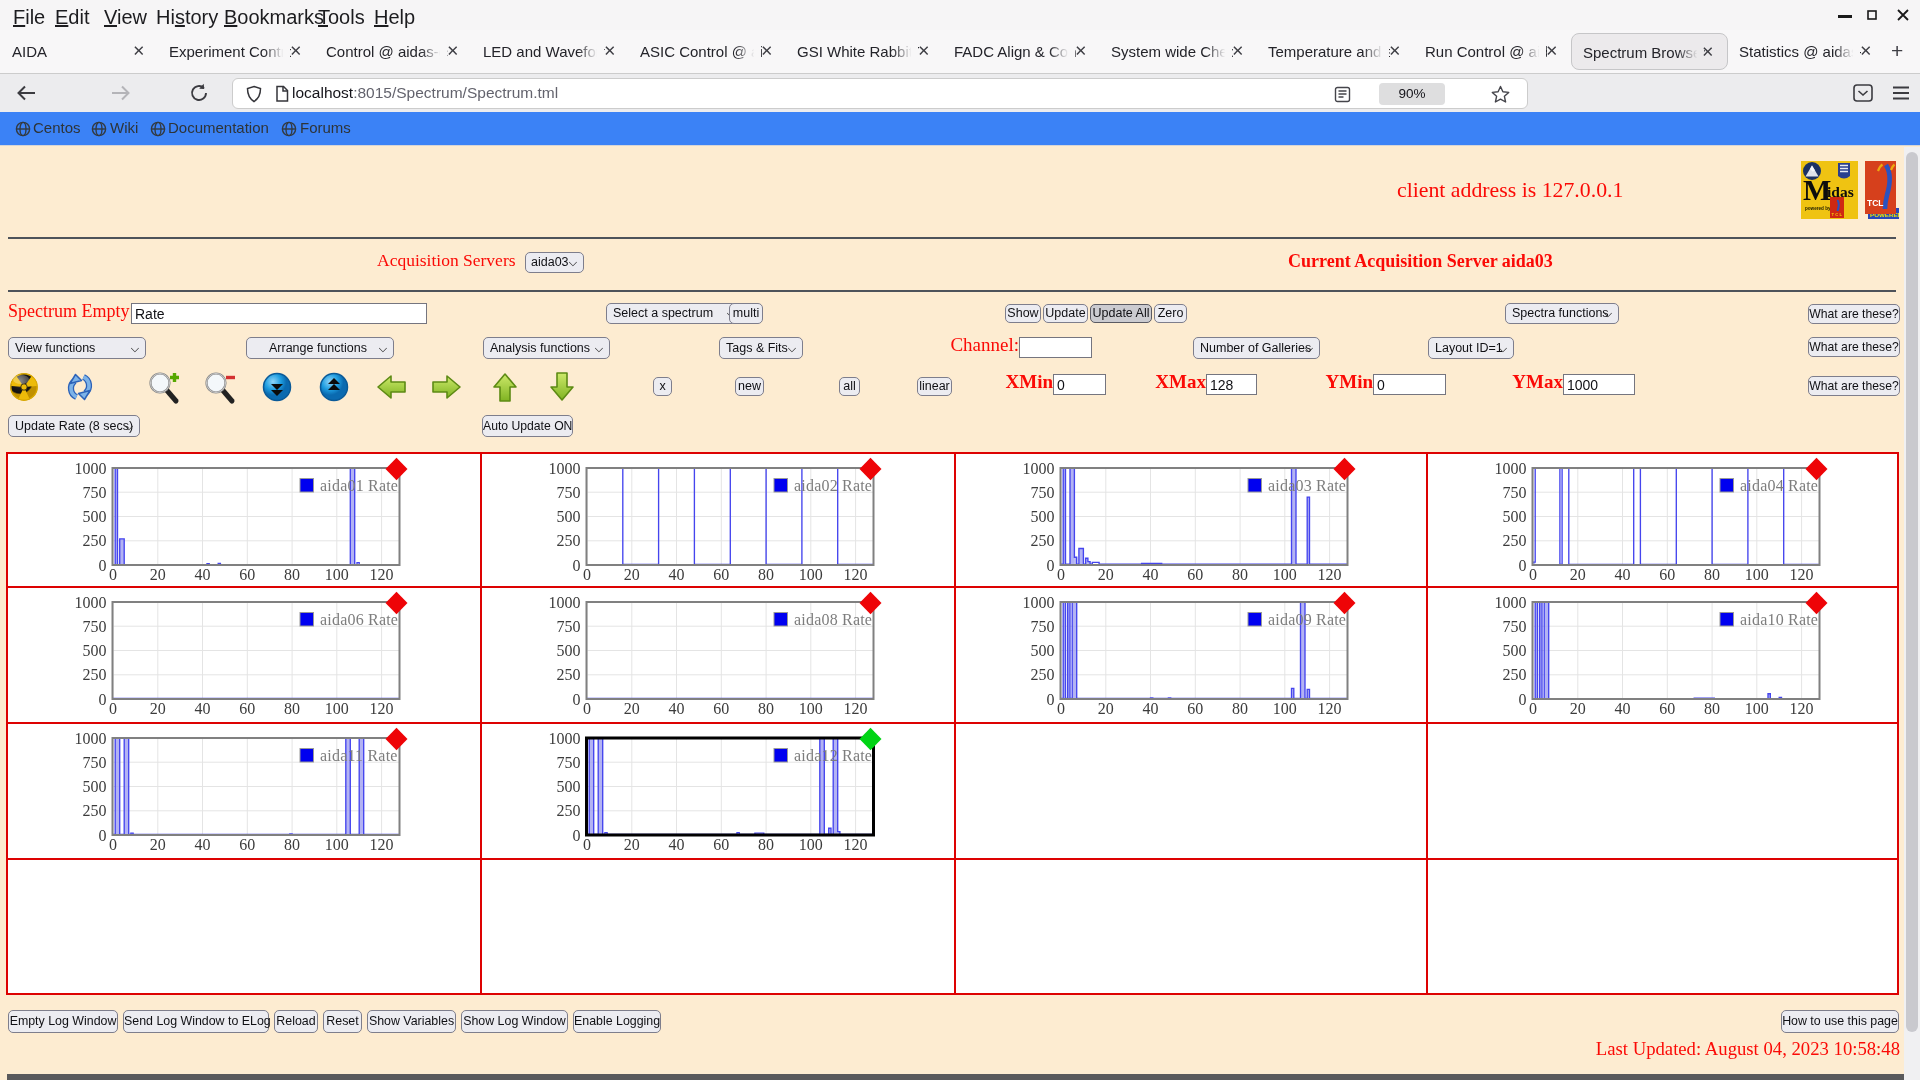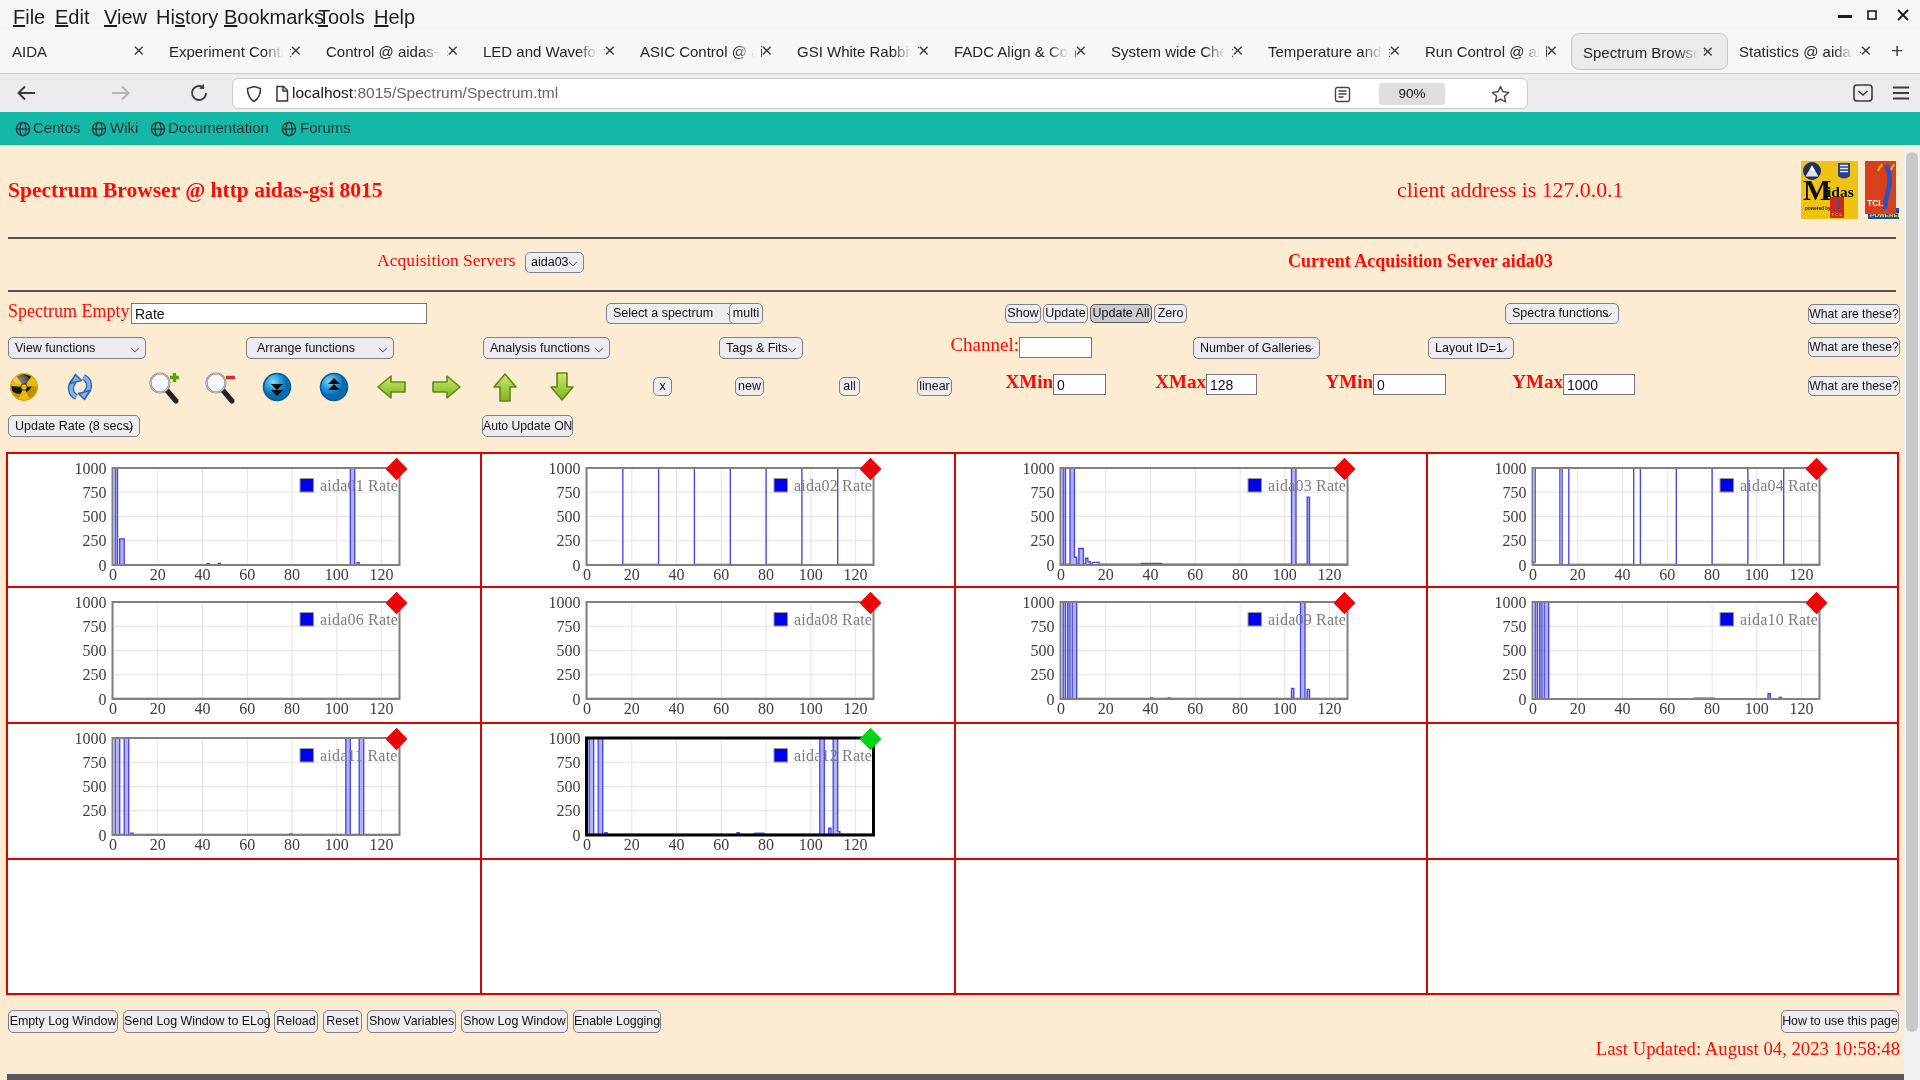--- a/index.html
+++ b/index.html
@@ -10,21 +10,21 @@
 #menubar { position:absolute; left:0; top:0; width:1920px; height:30px; background:#f6f5f6; }
 #menubar span { position:absolute; top:6px; font-size:20px; color:#1c1c1f; }
 #tabbar { position:absolute; left:0; top:30px; width:1920px; height:44px; background:#f8f7f8; border-bottom:1px solid #ccc; }
 .tab { position:absolute; top:3px; height:37px; width:157px; }
 .tab .ttl { position:absolute; left:11px; top:10px; font-size:15px; color:#24242a; white-space:nowrap; overflow:hidden; width:122px; }
 .tab .fade { position:absolute; left:106px; top:10px; height:18px; width:26px; background:linear-gradient(90deg, rgba(248,247,248,0), #f8f7f8 75%); }
 .tab .cl { position:absolute; right:13px; top:9px; font-size:15px; color:#3e3e44; }
 .tab.active { background:#eceaec; border:1px solid #c6c6c8; border-radius:8px; }
 .tab.active .fade { background:linear-gradient(90deg, rgba(236,234,236,0), #eceaec 75%); }
 #navbar { position:absolute; left:0; top:74px; width:1920px; height:38px; background:#ececee; }
-#bookbar { position:absolute; left:0; top:112px; width:1920px; height:34px; background:#14b8a6; border-bottom:1px solid #d5d5d7; }
+#bookbar { position:absolute; left:0; top:112px; width:1920px; height:34px; background:#3b82f6; border-bottom:1px solid #d5d5d7; }
 #urlbox { position:absolute; left:232px; top:4px; width:1296px; height:31px; background:#fff; border:1px solid #ccc; border-radius:6px; }
 .bm { position:absolute; top:7px; font-size:15px; color:#2e3438; }
 
 #page { position:absolute; left:0; top:147px; width:1920px; height:933px; background:#fdecd1; }
 .rs { font-family:"Liberation Serif", serif; color:#fb0a06; position:absolute; white-space:nowrap; }
 hr.g { position:absolute; border:none; height:2px; background:#4e535a; left:8px; width:1888px; }
 .btn { position:absolute; background:#ececf1; border:1.5px solid #7e7e8c; border-radius:5px; font-size:12.5px; color:#101014; text-align:center; line-height:17px; white-space:nowrap; font-family:"Liberation Sans",sans-serif; }
 .sel { position:absolute; background:#ececf1; border:1.5px solid #7e7e8c; border-radius:5px; font-size:12.5px; color:#101014; white-space:nowrap; font-family:"Liberation Sans",sans-serif; }
 .sel i { font-style:normal; position:absolute; right:6px; top:3px; font-size:11px; color:#222; }
 .inp { position:absolute; background:#fff; border:1px solid #75757f; font-size:14px; color:#101014; padding-left:3px; font-family:"Liberation Sans",sans-serif; }
@@ -178,21 +178,20 @@
     <span class="bm" style="left:168px">Documentation</span>
     <svg class="abs" style="left:281px; top:9px" width="16" height="16">
       <circle cx="8" cy="8" r="6.6" fill="none" stroke="#333a40" stroke-width="1.4"></circle>
       <ellipse cx="8" cy="8" rx="3" ry="6.6" fill="none" stroke="#333a40" stroke-width="1.4"></ellipse>
       <path d="M1.4 8 H14.6" stroke="#333a40" stroke-width="1.4"></path>
     </svg>
     <span class="bm" style="left:300px">Forums</span>
   </div>
 
 <div id="page">
-    <span class="rs" style="left:8px; top:31px; font-size:21.5px; font-weight:bold">Spectrum Browser @ http aidas-gsi 8015</span>
 <span class="rs" style="left:1397px; top:31px; font-size:21.8px; font-weight:normal">client address is 127.0.0.1</span>
 <svg class="abs" style="left:1801px; top:14px" width="57" height="58">
 <rect width="57" height="58" fill="#efc312"></rect>
 <circle cx="11" cy="10" r="9" fill="#1d3263"></circle>
 <path d="M4.5 15.5 L11 4.5 L14 9.5 L17.5 15.5 Z" fill="#dfe3ea"></path>
 <path d="M9 8 L11 4.5 L14 9.5 L11.8 10.8 Z" fill="#f6f8fa"></path>
 <rect x="37" y="2" width="12" height="11" fill="#2a3f8f"></rect>
 <path d="M37 13 h12 v2 q-6 5 -12 0 Z" fill="#2a3f8f"></path>
 <path d="M39 4.5 h8 M39 7.5 h8 M39 10.5 h8" stroke="#e8eaf4" stroke-width="1.6"></path>
 <text x="2" y="39" font-family="Liberation Serif, serif" font-size="30" font-weight="bold" fill="#0d0d0d">M</text>
@@ -220,21 +219,21 @@
 <input class="inp" style="left: 131px; top: 156px; width: 296px; height: 21px;" value="Rate">
 <div class="sel" style="left:606px; top:156px; width:136px; height:21px; padding:2px 16px 0 6px">Select a spectrum<i>⌵</i></div>
 <div class="btn" style="left:729px; top:156px; width:34px; height:21px; line-height:19px">multi</div>
 <div class="btn" style="left:1005px; top:157px; width:36px; height:19px">Show</div>
 <div class="btn" style="left:1043px; top:157px; width:45px; height:19px">Update</div>
 <div class="btn" style="left:1090px; top:157px; width:62px; height:19px; background:#cbcbd0; border-color:#5a5a62">Update All</div>
 <div class="btn" style="left:1154px; top:157px; width:33px; height:19px">Zero</div>
 <div class="sel" style="left:1505px; top:156px; width:114px; height:21px; padding:2px 0 0 6px">Spectra functions<i>⌵</i></div>
 <div class="btn" style="left:1808px; top:157px; width:92px; height:20px; line-height:18px; font-size:12.2px">What are these?</div>
 <div class="sel" style="left:8px; top:190px; width:138px; height:22px; padding:3px 0 0 6px">View functions<i style="top:4px">⌵</i></div>
-<div class="sel" style="left:246px; top:190px; width:148px; height:22px; padding:3px 0 0 10px">Arrange functions<i style="top:4px">⌵</i></div>
+<div class="sel" style="left:246px; top:190px; width:148px; height:22px; padding:3px 0 0 22px">Arrange functions<i style="top:4px">⌵</i></div>
 <div class="sel" style="left:483px; top:190px; width:127px; height:22px; padding:3px 0 0 6px">Analysis functions<i style="top:4px">⌵</i></div>
 <div class="sel" style="left:719px; top:190px; width:84px; height:22px; padding:3px 0 0 6px">Tags &amp; Fits<i style="top:4px">⌵</i></div>
 <div class="rs" style="left:939px; top:187px; width:80px; font-size:19px; text-align:right">Channel:</div>
 <input class="inp" style="left: 1019px; top: 190px; width: 73px; height: 21px;" value="">
 <div class="sel" style="left:1193px; top:190px; width:127px; height:22px; padding:3px 0 0 6px">Number of Galleries<i style="top:4px">⌵</i></div>
 <div class="sel" style="left:1428px; top:190px; width:86px; height:22px; padding:3px 0 0 6px">Layout ID=1<i style="top:4px">⌵</i></div>
 <div class="btn" style="left:1808px; top:190px; width:92px; height:20px; line-height:18px; font-size:12.2px">What are these?</div>
 <svg class="abs" style="left:8px; top:224px" width="32" height="32">
 <defs>
         <radialGradient id="radg" cx="35%" cy="28%">

